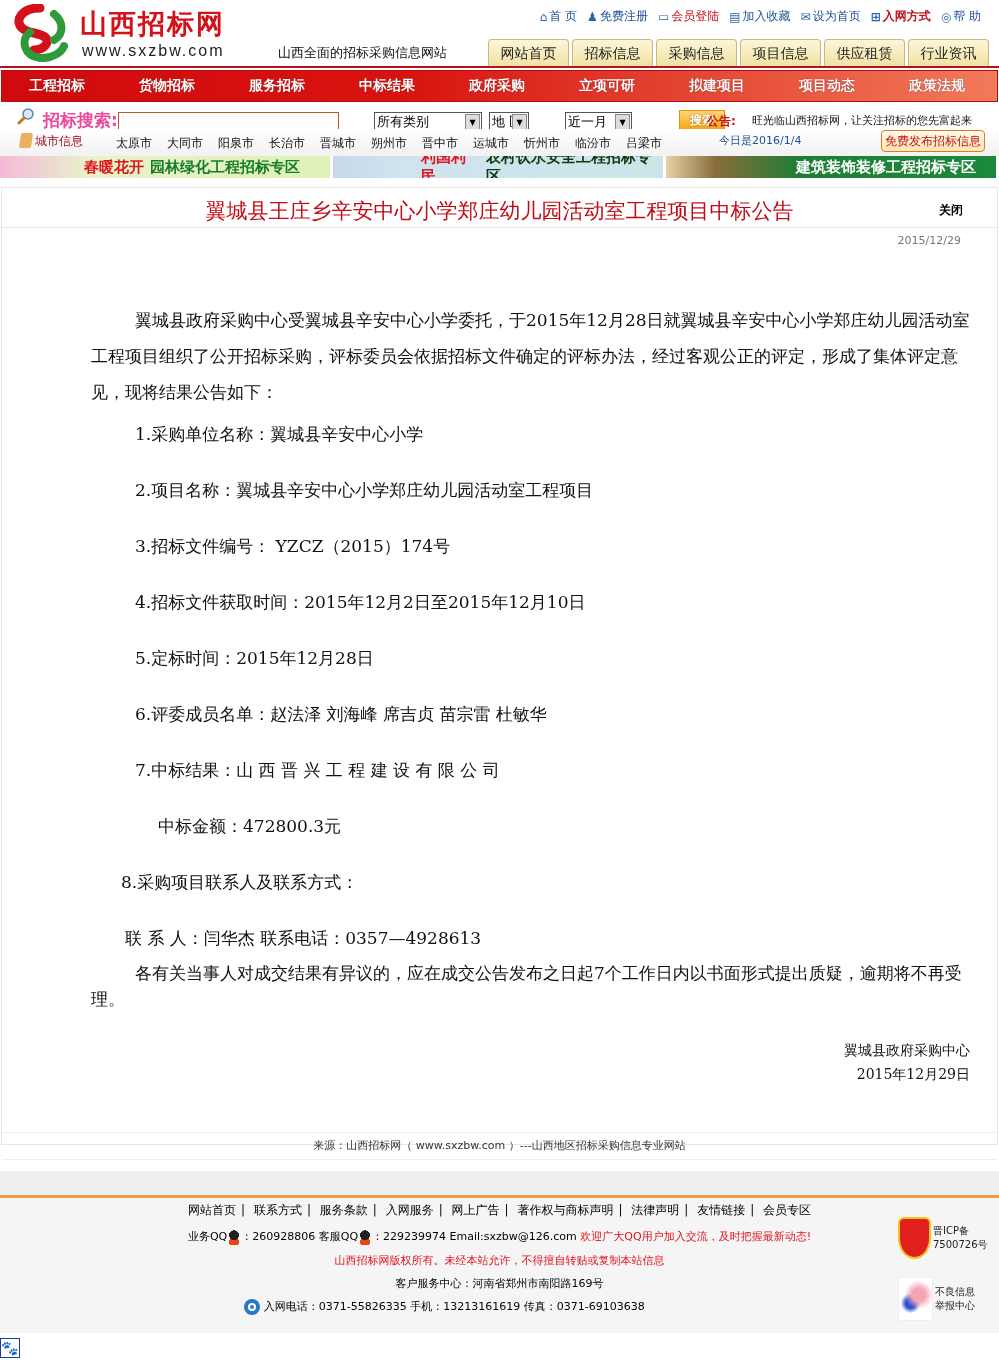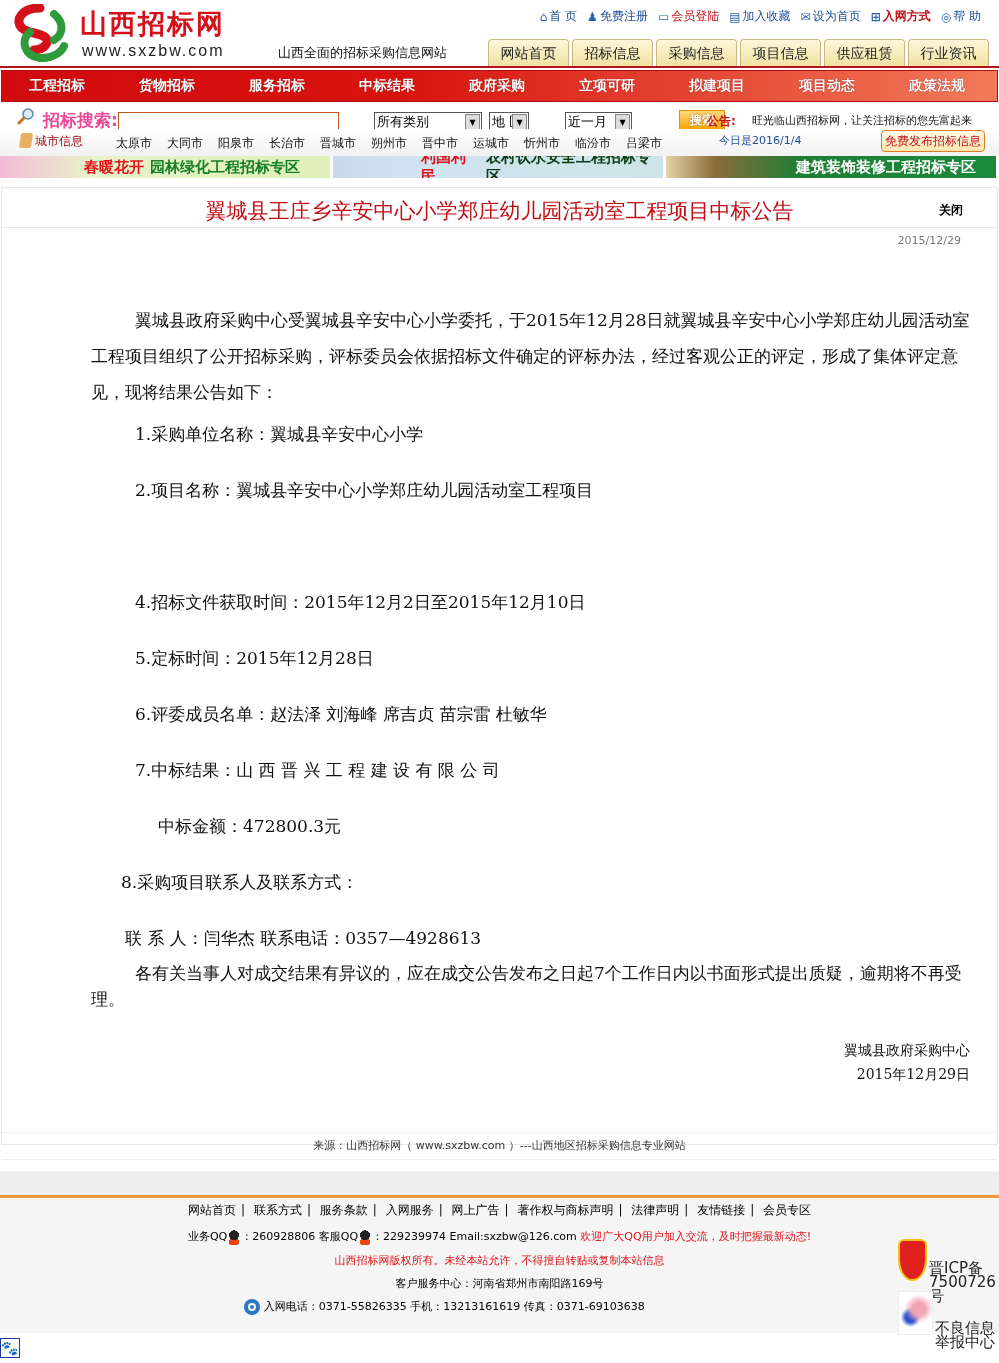--- a/index.html
+++ b/index.html
@@ -74,21 +74,21 @@
   .footer-links { text-align: center; font-size: 12px; margin-top: 4px; color: #000; }
   .footer-links a { color: #000; text-decoration: none; }
   .footer-links .sep { margin: 0 5px; color: #000; }
   .fline { text-align: center; font-size: 11px; margin-top: 8px; white-space: nowrap; }
   .fline .red { color: #e0141c; margin-top: 17px; }
   .qq { display: inline-block; width: 14px; height: 15px; background: radial-gradient(circle at 50% 35%, #222 40%, transparent 42%), radial-gradient(circle at 50% 80%, #e41 35%, transparent 37%); vertical-align: middle; }
   .phone-ico { display: inline-block; width: 16px; height: 16px; border-radius: 50%; background: #2a78c2; vertical-align: middle; position: relative; }
   .phone-ico::after { content: ""; position: absolute; left: 4px; top: 4px; width: 8px; height: 8px; border: 2px solid #fff; border-radius: 50%; box-sizing: border-box; }
   .badge1 { position: absolute; left: 898px; top: 46px; display: flex; gap: 2px; align-items: center; }
   .shield { width: 33px; height: 42px; background: #e0201d; border: 2px solid #f0c419; border-radius: 6px 6px 50% 50%; }
-  .badge-text { font-size: 15px; line-height: 14px; color: #222; margin-top: 44px; }
+  .badge-text { font-size: 10px; line-height: 14px; color: #222; }
   .badge2 { position: absolute; left: 898px; top: 106px; display: flex; gap: 2px; align-items: center; }
   .china-logo { width: 35px; height: 44px; background: radial-gradient(circle at 60% 40%, #f4a5b5 20%, transparent 45%), radial-gradient(circle at 35% 60%, #2c4fd1 15%, transparent 30%), #fff; border: 1px solid #eee; }
   .paw { position: absolute; left: 0; top: 1338px; width: 20px; height: 20px; border: 1px solid #1d3aa0; background: #fff; color: #1a1ae0; font-size: 14px; text-align: center; line-height: 18px; }
 </style>
 </head>
 <body>
 
 <div class="header">
   <svg class="logo" viewBox="0 0 60 58">
     <path d="M30 4 C12 4 4 16 12 24 C18 30 30 28 36 34 C40 38 34 46 24 46" fill="none" stroke="#d4101a" stroke-width="9" stroke-linecap="round"></path>
@@ -213,20 +213,21 @@
   <div class="art-head">
     <div class="art-title">翼城县王庄乡辛安中心小学郑庄幼儿园活动室工程项目中标公告</div>
     <div class="close-link">关闭</div>
   </div>
   <div class="art-date">2015/12/29</div>
 
   <div class="art-body">
     <p class="p-intro">翼城县政府采购中心受翼城县辛安中心小学委托，于2015年12月28日就翼城县辛安中心小学郑庄幼儿园活动室工程项目组织了公开招标采购，评标委员会依据招标文件确定的评标办法，经过客观公正的评定，形成了集体评定意见，现将结果公告如下：</p>
     <div class="item" style="top:121px;">1.采购单位名称：翼城县辛安中心小学</div>
     <div class="item" style="top:177px;">2.项目名称：翼城县辛安中心小学郑庄幼儿园活动室工程项目</div>
+    <div class="item" style="top:233px;">3.招标文件编号： YZCZ（2015）174号</div>
     <div class="item" style="top:289px;">4.招标文件获取时间：2015年12月2日至2015年12月10日</div>
     <div class="item" style="top:345px;">5.定标时间：2015年12月28日</div>
     <div class="item" style="top:401px;">6.评委成员名单：赵法泽 刘海峰 席吉贞 苗宗雷 杜敏华</div>
     <div class="item" style="top:457px;">7.中标结果：山 西 晋 兴 工 程 建 设 有 限 公 司</div>
     <div class="item" style="top:513px;left:67px;">中标金额：472800.3元</div>
     <div class="item" style="top:569px;left:30px;">8.采购项目联系人及联系方式：</div>
     <div class="item" style="top:625px;left:34px;">联 系 人：闫华杰      联系电话：0357—4928613</div>
     <p class="p-intro" style="position:absolute;top:658px;left:0;width:885px;line-height:26px;">各有关当事人对成交结果有异议的，应在成交公告发布之日起7个工作日内以书面形式提出质疑，逾期将不再受理。</p>
     <div class="signer" style="top:740px;">翼城县政府采购中心</div>
     <div class="signer" style="top:764px;">2015年12月29日</div>

